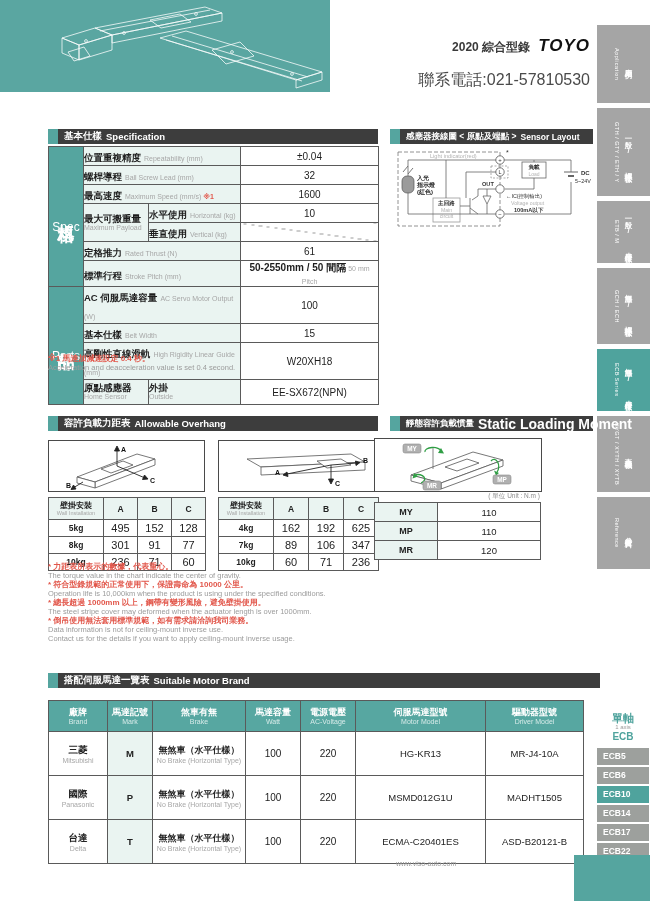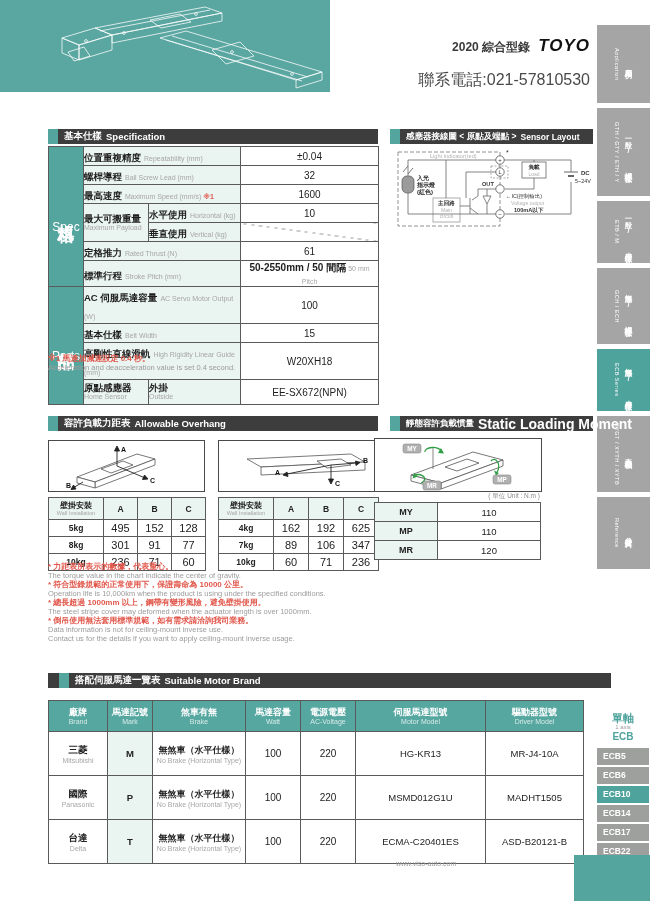--- a/index.html
+++ b/index.html
@@ -493,21 +493,21 @@
   <div class="fn-gray">The torque value in the chart indicate the center of gravity.</div>
   <div class="fn-red">* 符合型錄規範的正常使用下，保證壽命為 10000 公里。</div>
   <div class="fn-gray">Operation life is 10,000km when the product is using under the specified conditions.</div>
   <div class="fn-red">* 總長超過 1000mm 以上，鋼帶有變形風險，避免壁掛使用。</div>
   <div class="fn-gray">The steel stripe cover may deformed when the actuator length is over 1000mm.</div>
   <div class="fn-red">* 倒吊使用無法套用標準規範，如有需求請洽詢我司業務。</div>
   <div class="fn-gray">Data information is not for ceiling-mount inverse use.</div>
   <div class="fn-gray">Contact us for the details if you want to apply ceiling-mount inverse usage.</div>
 </div>
 
-<div class="abs sec-bar" style="left:48px;top:673px;width:552px;padding-left:11px;">
+<div class="abs sec-bar" style="left:48px;top:673px;width:552px;">
   <span class="sec-accent"></span>
   <span class="sec-zh">搭配伺服馬達一覽表</span>
   <span class="sec-en">Suitable Motor Brand</span>
 </div>
 
 <table class="abs motor-table">
   <colgroup>
       <col style="width:59px">
       <col style="width:45px">
       <col style="width:93px">

